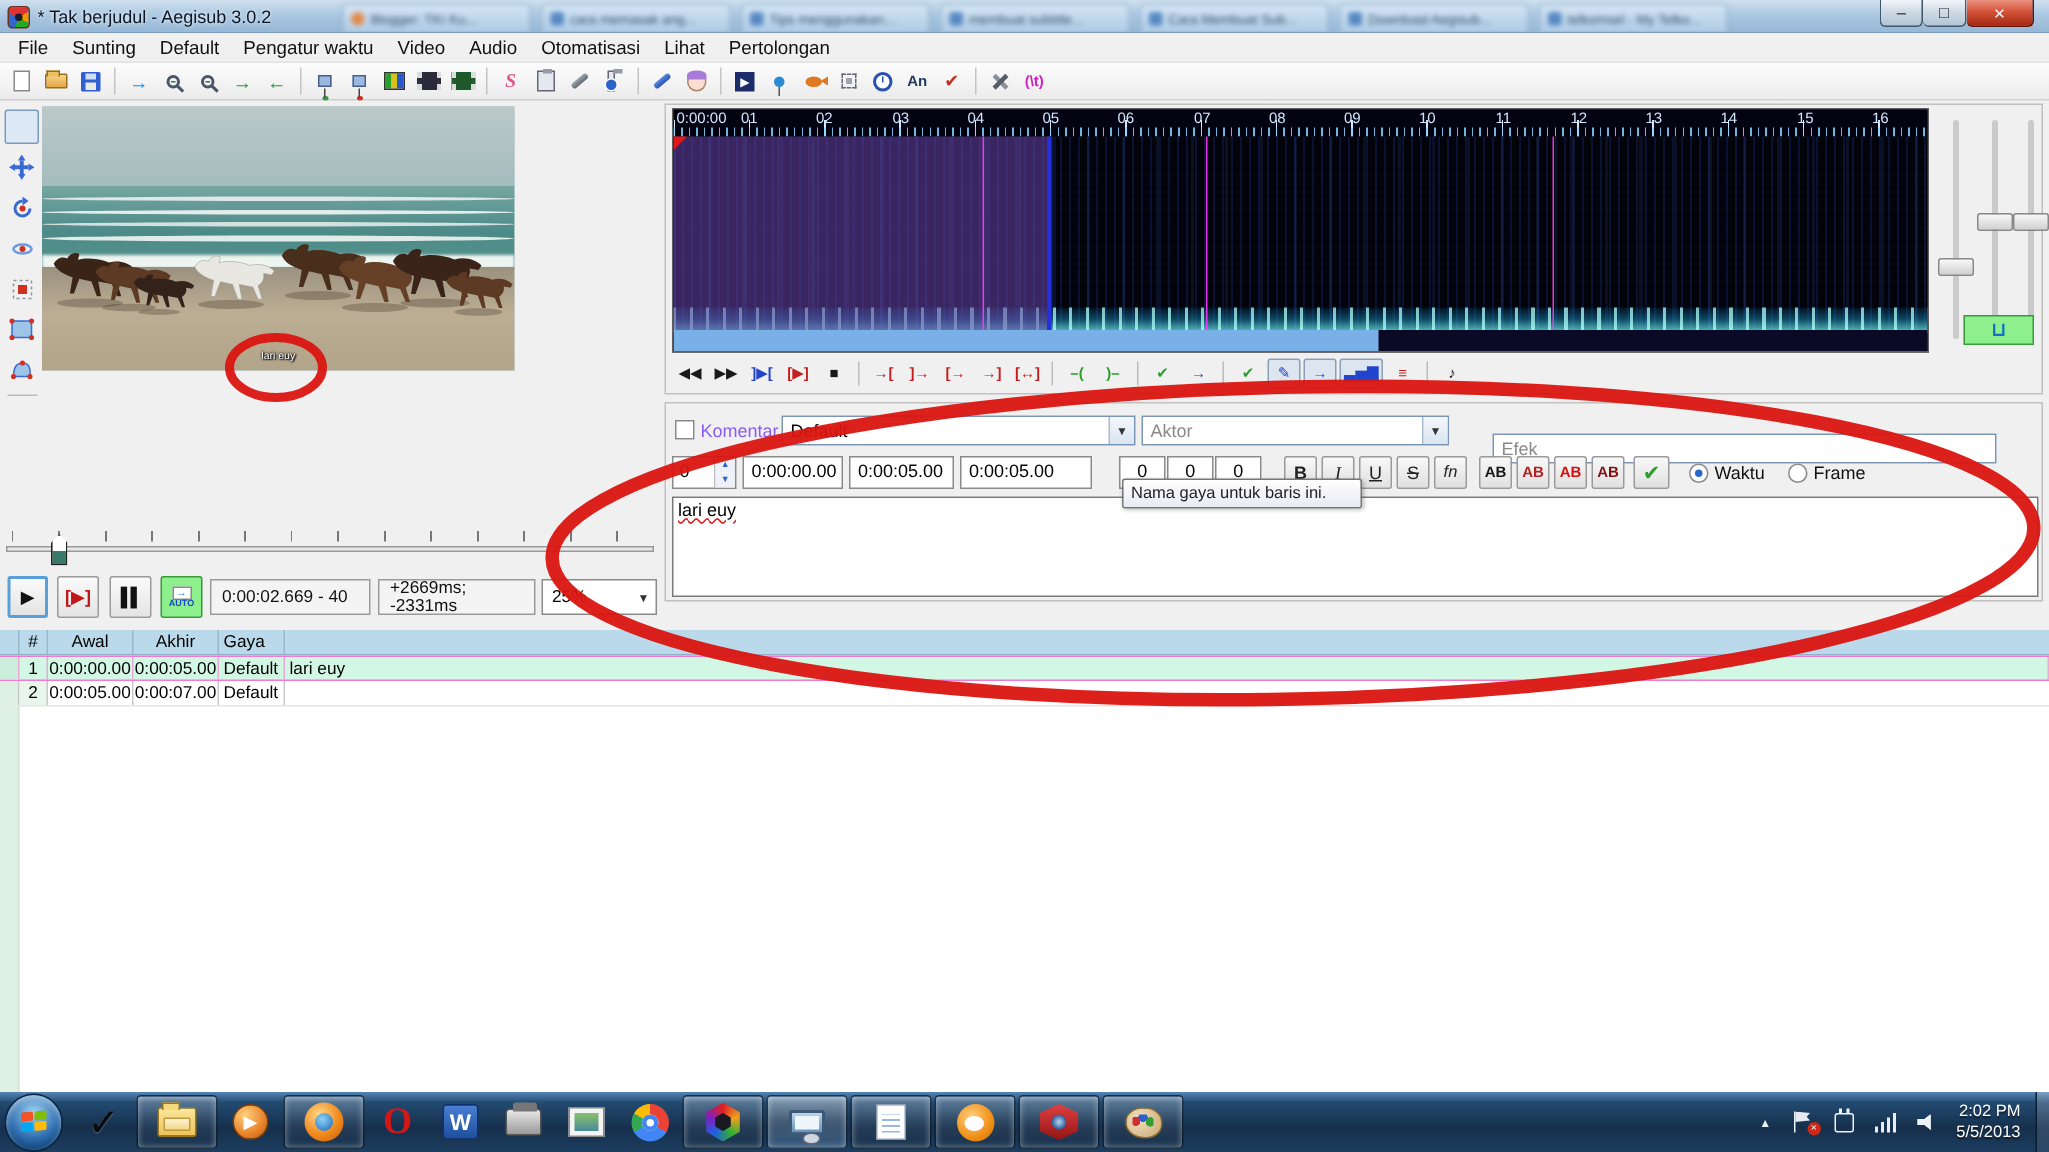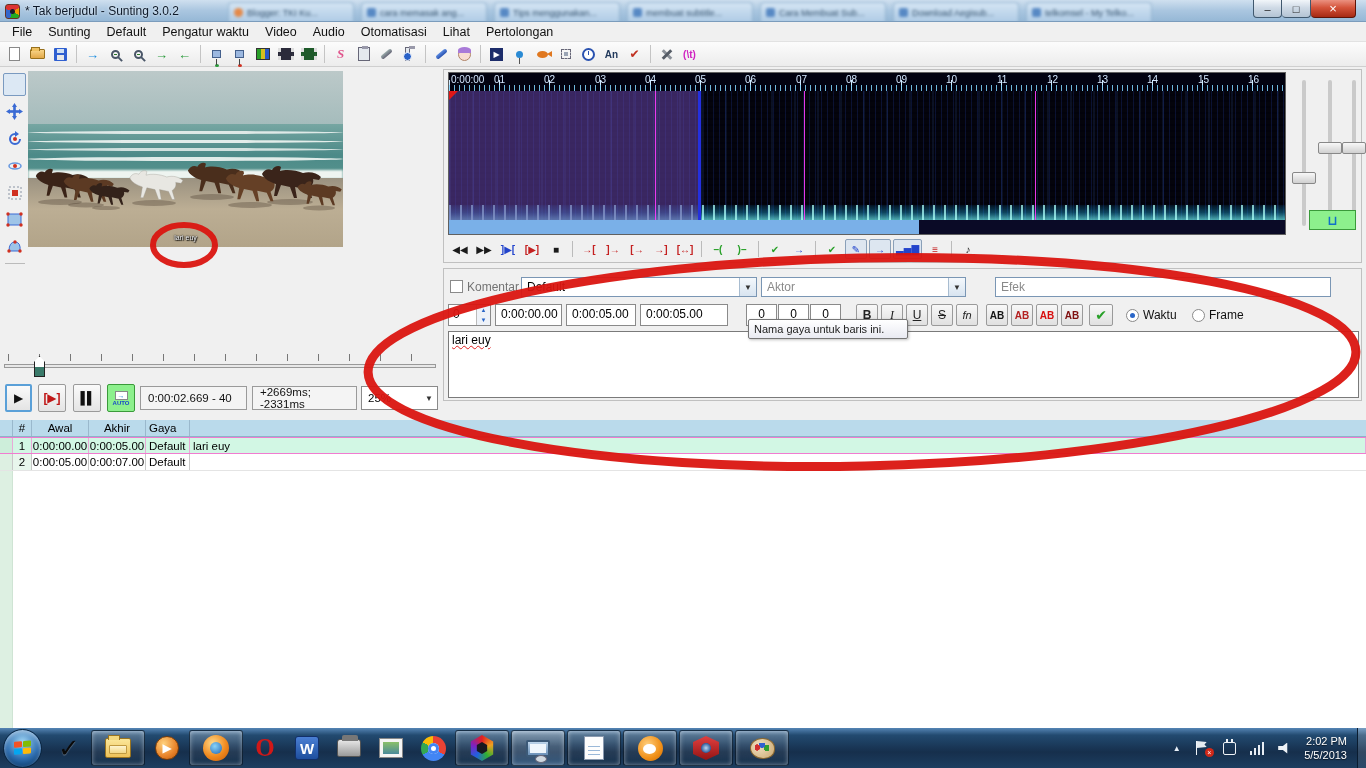--- a/index.html
+++ b/index.html
@@ -167,21 +167,21 @@
   .abtn { min-width:22px; height:20px; padding:0 2px; display:inline-flex; align-items:center; justify-content:center;
     font-size:10px; font-weight:bold; margin:0 1px; }
   .abtn.pressed { border:1px solid #8aa0b8; background:#dde6f0; border-radius:2px; }
   .asep { width:1px; height:16px; background:#bbb; margin:0 4px; }
   .blk{color:#1a1a1a}.blu{color:#2244cc}.red{color:#c42020}.grn{color:#28a028}
 
   
   .edit { position:absolute; left:443px; top:268px; width:919px; height:133px; background:#f0f0f0;
     border:1px solid #c0c0c0; }
   .chk { position:absolute; width:13px; height:13px; background:#fff; border:1px solid #8a8a8a; }
-  .lbl { position:absolute; font-size:12px; color:#737373; }
+  .lbl { position:absolute; font-size:12px; color:#8b5cf6; }
   .combo, .inp { position:absolute; height:20px; background:#fff; border:1px solid #7a96b4; font-size:12px;
     display:flex; align-items:center; }
   .combo .cval { flex:1; padding:0 5px; overflow:hidden; white-space:nowrap; }
   .combo .carr { width:17px; height:100%; background:linear-gradient(#f4f8fc,#d8e4f0); border-left:1px solid #a8bcd0;
     display:flex; align-items:center; justify-content:center; font-size:8px; color:#333; }
   .inp { padding:0 5px; }
   .ghost { color:#8a8a8a; }
   .spin { position:absolute; height:22px; background:#fff; border:1px solid #8a8a8a; display:flex; }
   .spin .sval { flex:1; font-size:12px; padding:2px 4px; }
   .spin .sarrows { width:14px; border-left:1px solid #bbb; display:flex; flex-direction:column; }
@@ -323,21 +323,21 @@
           <span class="fav"></span>
           <span>Download Aegisub...</span>
         </span>
       <span class="btab">
           <span class="fav"></span>
           <span>telkomsel - My Telko...</span>
         </span>
     </div>
     <div class="title-left">
       <span class="appicon"></span>
-      <span class="title-text">* Tak berjudul - Sunting 3.0.2</span>
+      <span class="title-text">* Tak berjudul - Aegisub 3.0.2</span>
     </div>
     <div class="winbtns">
       <span class="wbtn">–</span>
       <span class="wbtn">□</span>
       <span class="wbtn close">×</span>
     </div>
   </div>
 
   <div class="menubar">
     <span class="menuitem">File</span>
@@ -603,21 +603,21 @@
     <span class="chk" style="left:6px; top:11px;"></span>
     <span class="lbl" style="left:23px; top:11px;">Komentar</span>
     <div class="combo" style="left:77px; top:8px; width:236px;">
       <span class="cval">Default</span>
       <span class="carr">▼</span>
     </div>
     <div class="combo" style="left:317px; top:8px; width:205px;">
       <span class="cval ghost">Aktor</span>
       <span class="carr">▼</span>
     </div>
-    <div class="inp ghost" style="left:551px; top:8px; width:336px;">Efek</div>
+    <div class="inp ghost" style="left:551px; top:20px; width:336px;">Efek</div>
 
     <div class="spin" style="left:4px; top:35px; width:43px;">
       <span class="sval">0</span>
       <span class="sarrows">
           <span>▲</span>
           <span>▼</span>
         </span>
     </div>
     <div class="tbox" style="left:51px; top:35px; width:67px;">0:00:00.00</div>
     <div class="tbox" style="left:122px; top:35px; width:70px;">0:00:05.00</div>

